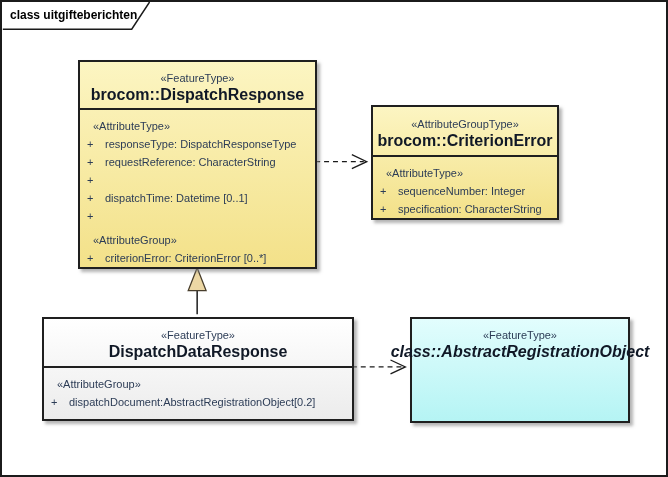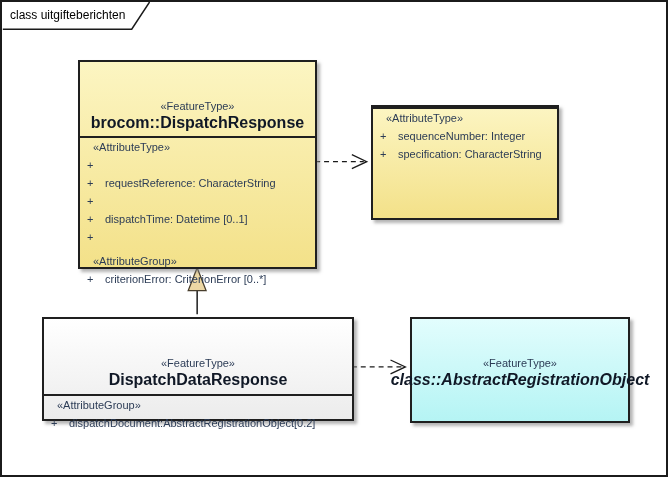--- a/index.html
+++ b/index.html
@@ -3,39 +3,38 @@
 <meta charset="utf-8">
 <style>
   html,body{margin:0;padding:0;background:#ffffff;}
   #canvas{
     position:relative;width:668px;height:477px;box-sizing:border-box;
     border:2px solid #1b1b1b;background:#ffffff;overflow:hidden;
     font-family:"Liberation Sans",sans-serif;
   }
   #connector-layer{position:absolute;left:0;top:0;width:100%;height:100%;pointer-events:none;}
   .frame-title{
-    position:absolute;left:8px;top:6px;font-size:12px;font-weight:normal;color:#000000;
+    position:absolute;left:8px;top:6px;font-size:12px;font-weight:bold;color:#000000;
   }
   .uml-box{
     position:absolute;box-sizing:border-box;border:2px solid #1f1f1f;
     box-shadow:3px 3px 3px rgba(130,130,130,0.6);
     display:flex;flex-direction:column;color:#2c3c56;
   }
   .fill-yellow{background:linear-gradient(180deg,#fcf5c2 0%,#f3e189 100%);}
   .fill-neutral{background:linear-gradient(180deg,#ffffff 0%,#ececec 100%);}
   .fill-cyan{background:linear-gradient(180deg,#e2fdfd 0%,#b5f4f4 100%);}
   .uml-header{
     flex:0 0 auto;display:flex;flex-direction:column;align-items:center;justify-content:center;
     padding-top:3px;
-    margin-top:28px;
   }
   .uml-stereotype{font-size:11px;line-height:15px;color:#2c3c56;}
   .uml-name{font-size:16px;line-height:17px;font-weight:bold;color:#101826;}
   .uml-name.abstract{font-style:italic;}
-  .uml-body{flex:1 1 auto;border-top:2px solid #1f1f1f;}
+  .uml-body{flex:1 1 auto;border-top:2px solid #1f1f1f;padding-top:7px;}
   .section-label{font-size:11px;line-height:18px;padding-left:13px;color:#2c3c56;}
   .attr-row{display:flex;font-size:11px;line-height:18px;}
   .attr-vis{flex:0 0 18px;padding-left:7px;}
   .attr-text{flex:1 1 auto;white-space:nowrap;}
   .section-gap{height:6px;}
 </style>
 </head>
 <body>
 
 <div id="canvas">
@@ -64,20 +63,21 @@
 
   <div class="uml-box fill-yellow" style="left:76px;top:58px;width:239px;height:209px;">
     <div class="uml-header" style="height:43px;">
       <div class="uml-stereotype">«FeatureType»</div>
       <div class="uml-name">brocom::DispatchResponse</div>
     </div>
     <div class="uml-body">
       <div class="section-label">«AttributeType»</div>
       <div class="attr-row">
         <span class="attr-vis">+</span>
+        <span class="attr-text">responseType: DispatchResponseType</span>
       </div>
       <div class="attr-row">
         <span class="attr-vis">+</span>
         <span class="attr-text">requestReference: CharacterString</span>
       </div>
       <div class="attr-row">
         <span class="attr-vis">+</span>
       </div>
       <div class="attr-row">
         <span class="attr-vis">+</span>
@@ -89,20 +89,24 @@
       <div class="section-gap"></div>
       <div class="section-label">«AttributeGroup»</div>
       <div class="attr-row">
         <span class="attr-vis">+</span>
         <span class="attr-text">criterionError: CriterionError [0..*]</span>
       </div>
     </div>
   </div>
 
   <div class="uml-box fill-yellow" style="left:369px;top:103px;width:188px;height:115px;">
+    <div class="uml-header" style="height:45px;">
+      <div class="uml-stereotype">«AttributeGroupType»</div>
+      <div class="uml-name">brocom::CriterionError</div>
+    </div>
     <div class="uml-body">
       <div class="section-label">«AttributeType»</div>
       <div class="attr-row">
         <span class="attr-vis">+</span>
         <span class="attr-text">sequenceNumber: Integer</span>
       </div>
       <div class="attr-row">
         <span class="attr-vis">+</span>
         <span class="attr-text">specification: CharacterString</span>
       </div>

